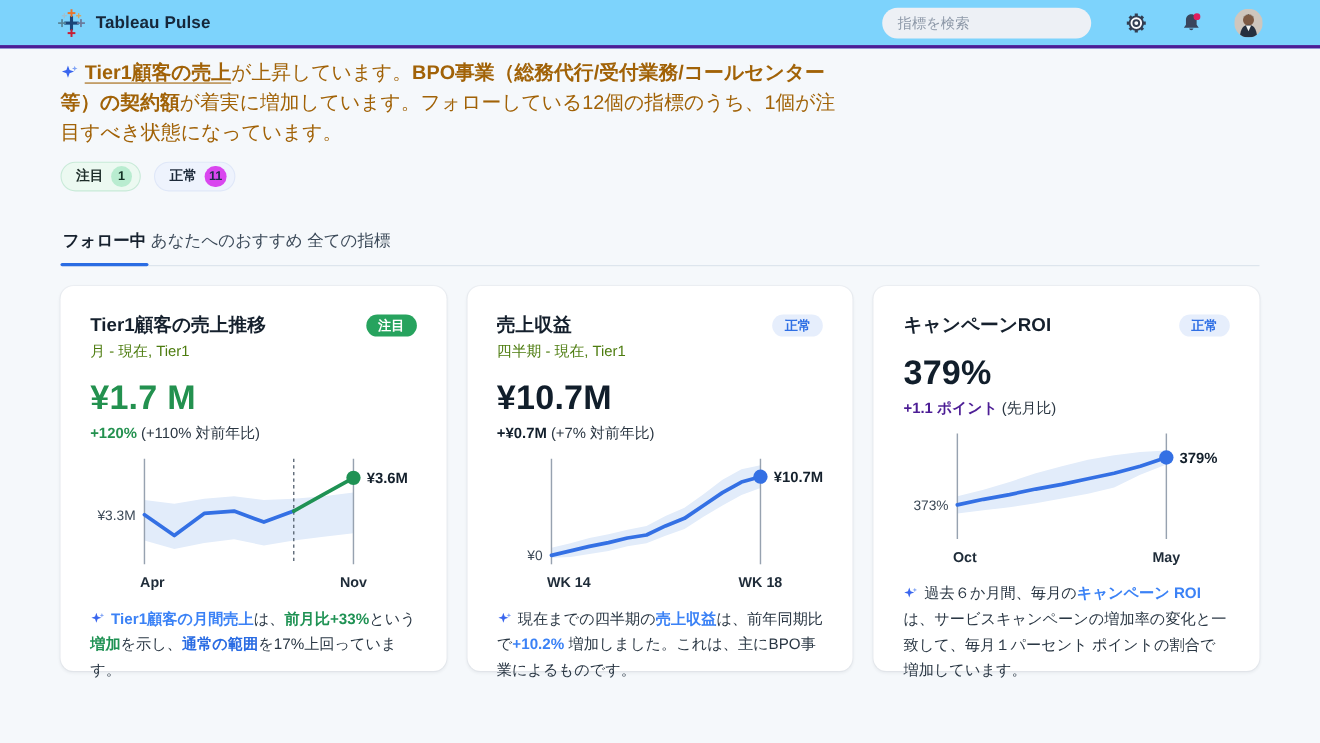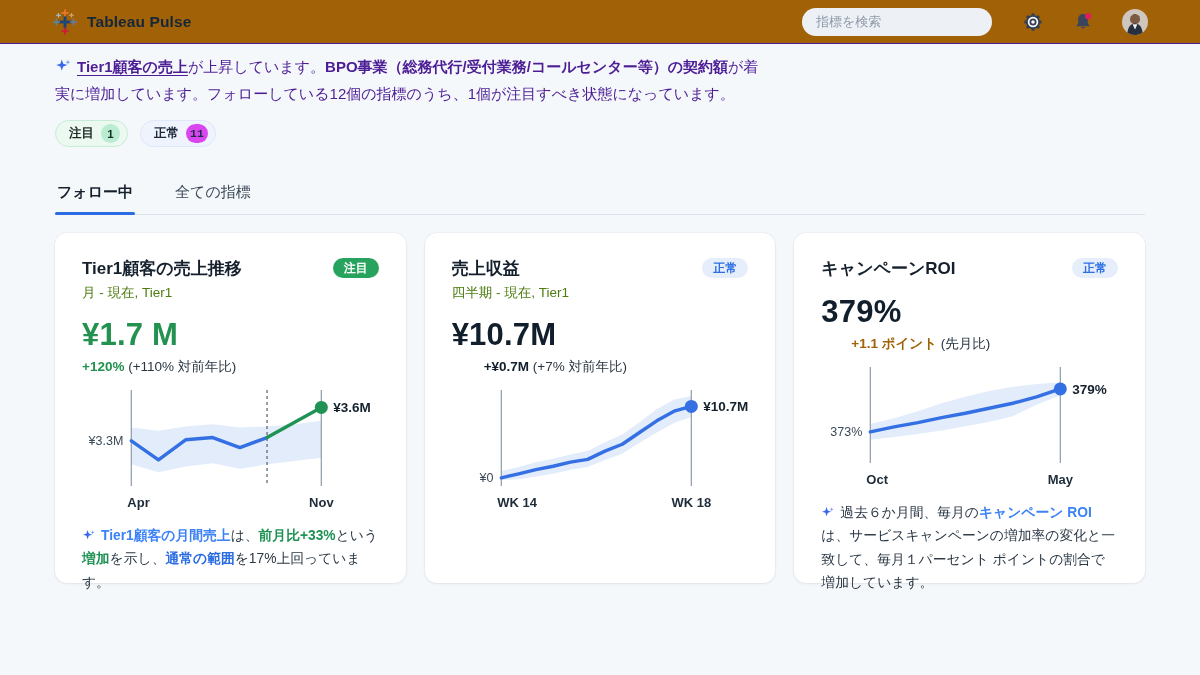--- a/index.html
+++ b/index.html
@@ -3,79 +3,79 @@
 <meta charset="utf-8">
 <style>
   * { margin:0; padding:0; box-sizing:border-box; }
   html,body { width:1200px; height:675px; overflow:hidden; }
   body {
     font-family:"Liberation Sans","DejaVu Sans",sans-serif;
     background:#f5f8fb; color:#1c2936;
   }
   
   .header{
-    height:44px; background:#a16207; border-bottom:1px solid #4c1d95;
+    height:44px; background:#7dd3fc; border-bottom:3px solid #4c1d95;
     display:flex; align-items:center; padding:0 52px;
   }
   .brand{ display:flex; align-items:center; gap:9px; cursor:pointer; }
   .brand-title{ font-size:15.5px; font-weight:700; color:#16273a; letter-spacing:.1px; }
   .spacer{ flex:1; }
   .search{
     width:190px; height:28px; background:#edf0f5; border-radius:14px;
     display:flex; align-items:center; padding:0 10px 0 14px; margin-right:30px;
   }
   .search input{
     border:none; outline:none; background:transparent; flex:1;
     font-size:13px; color:#2a3744; font-family:inherit;
   }
   .search input::placeholder{ color:#8d98a8; }
   .hicon{ width:22px; height:22px; margin-right:28px; cursor:pointer; position:relative; }
   .avatar{ width:26px; height:26px; border-radius:50%; overflow:hidden; cursor:pointer; }
   
   .main{ padding:0 55px; }
   .greeting{ margin-top:29px; font-size:15.5px; color:#1c2936; }
   .greeting b{ font-weight:700; }
-  .summary{ margin-top:9px; max-width:708px; font-size:15px; line-height:27px; color:#4c1d95; }
+  .summary{ margin-top:9px; max-width:708px; font-size:18px; line-height:27px; color:#a16207; }
   .summary .u{ font-weight:700; text-decoration:underline; text-underline-offset:3px; }
   .summary .b{ font-weight:700; }
   .sparkle{ display:inline-block; vertical-align:-2px; margin-right:5px; }
   .pills{ margin-top:13px; display:flex; gap:12px; }
   .pill{
     display:inline-flex; align-items:center; gap:7px; height:27px;
     border-radius:14px; padding:0 7px 0 13px; font-size:12.5px; font-weight:700;
     cursor:pointer; border:1px solid transparent; font-family:inherit;
   }
   .pill-attention{ background:#ecf9f1; border-color:#c8ead8; color:#1c2b27; }
   .pill-attention .pill-count{ background:#b9ecd0; color:#143225; }
   .pill-normal{ background:#eef3fd; border-color:#dfe7f8; color:#1d2a3a; }
-  .pill-normal .pill-count{ background:#d946ef; color:#1c2c4a;font-family:Liberation Mono, monospace; }
+  .pill-normal .pill-count{ background:#d946ef; color:#1c2c4a; }
   .pill-count{
     min-width:19px; height:19px; border-radius:10px; display:inline-flex;
     align-items:center; justify-content:center; font-size:11.5px; font-weight:700; padding:0 4px;
   }
   
-  .tabs{ margin-top:30px; display:flex; gap:38px; border-bottom:1px solid #dbe3ec; }
+  .tabs{ margin-top:30px; display:flex; border-bottom:1px solid #dbe3ec; }
   .tab{
     padding:6px 2px 12px; font-size:15px; color:#3c4a59; cursor:pointer;
     border:none; background:none; font-family:inherit; position:relative;
   }
   .tab.active{ font-weight:700; color:#16212e; }
   .tab.active::after{
     content:""; position:absolute; left:0; right:0; bottom:-1px; height:3px;
     background:#2a6ce3; border-radius:2px;
   }
   
   .cards{ margin-top:18px; display:grid; grid-template-columns:repeat(3,1fr); gap:19px; }
   .card{
     background:#fff; border-radius:12px; padding:25px 27px;
     box-shadow:0 1px 3px rgba(22,39,58,.07), 0 0 0 1px rgba(22,39,58,.03);
     cursor:pointer;
   }
   .card-row1{ height:350px; }
-  .card-head{ display:flex; align-items:flex-start; justify-content:space-between; gap:10px; }
+  .card-head{ display:flex; align-items:flex-end; justify-content:space-between; gap:10px; }
   .card-head h3{ font-size:17px; font-weight:700; color:#15202d; line-height:1.25; }
   .badge{
     flex:0 0 auto; font-size:12px; font-weight:700; border-radius:11px;
     padding:4px 11px; line-height:1;
   }
   .badge-attention{ background:#27a35e; color:#fff; }
   .badge-normal{ background:#e6eefc; color:#2f6fe4; }
   .card-sub{ margin-top:5px; font-size:13.5px; color:#4d7c0f; }
   .card-value{ margin-top:15px; font-size:31px; font-weight:700; color:#111e2b; letter-spacing:.2px; }
   .card-change{ margin-top:5px; font-size:13.5px; color:#2a3642; }
@@ -182,20 +182,21 @@
       <span class="pill-count">1</span>
     </button>
     <button class="pill pill-normal">
       <span>正常</span>
       <span class="pill-count">11</span>
     </button>
   </div>
 
   <nav class="tabs">
     <button class="tab active">フォロー中</button>
+    <button class="tab">あなたへのおすすめ</button>
     <button class="tab">全ての指標</button>
   </nav>
 
   <section class="cards">
 
     <article class="card card-row1">
       <div class="card-head">
         <h3>Tier1顧客の売上推移</h3>
         <span class="badge badge-attention">注目</span>
       </div>
@@ -224,43 +225,47 @@
     </article>
 
     <article class="card card-row1">
       <div class="card-head">
         <h3>売上収益</h3>
         <span class="badge badge-normal">正常</span>
       </div>
       <div class="card-sub">四半期 - 現在, Tier1</div>
       <div class="card-value" style="color: rgb(17, 30, 43);">¥10.7M</div>
       <div class="card-change">
-        <span class="chg-hl" style="color: rgb(17, 30, 43); margin-left: 32px;">+¥0.7M</span><span> (+7% 対前年比)</span>
+        <span class="chg-hl" style="color: rgb(17, 30, 43);">+¥0.7M</span><span> (+7% 対前年比)</span>
       </div>
       <svg class="chart" viewBox="0 0 294 128">
           <polygon points="48,85.056 65.27272727272728,80.928 82.54545454545455,76.11200000000001 99.81818181818181,72.672 117.0909090909091,68.54400000000001 134.36363636363637,65.10400000000001 151.63636363636363,56.160000000000004 168.9090909090909,48.592000000000006 186.1818181818182,36.208 203.45454545454547,23.135999999999996 220.72727272727272,13.504000000000005 238,10.064000000000005 238,30.704000000000004 220.72727272727272,36.896 203.45454545454547,46.528 186.1818181818182,56.848 168.9090909090909,67.856 151.63636363636363,74.048 134.36363636363637,80.928 117.0909090909091,83.68 99.81818181818181,87.80799999999999 82.54545454545455,90.56 65.27272727272728,93.312 48,94" fill="#e2ecfa"></polygon>
           <line x1="48" y1="4" x2="48" y2="100" stroke="#97a2b0" stroke-width="1.3"></line>
           <line x1="238" y1="4" x2="238" y2="100" stroke="#97a2b0" stroke-width="1.3"></line>
           <polyline points="48,91.93599999999999 65.27272727272728,87.80799999999999 82.54545454545455,83.68 99.81818181818181,80.24 117.0909090909091,76.11200000000001 134.36363636363637,73.36 151.63636363636363,65.10400000000001 168.9090909090909,58.224 186.1818181818182,46.528 203.45454545454547,34.83200000000001 220.72727272727272,25.2 238,20.384000000000004" fill="none" stroke="#3470e4" stroke-width="3.4" stroke-linecap="round" stroke-linejoin="round"></polyline>
           <circle cx="238" cy="20.384000000000004" r="6.5" fill="#3470e4"></circle>
           <text x="40" y="96.43599999999999" text-anchor="end" class="ax-val">¥0</text>
           <text x="250" y="25.384000000000004" text-anchor="start" class="end-val">¥10.7M</text>
           <text x="44" y="121" text-anchor="start" class="ax-x">WK 14</text>
           <text x="238" y="121" text-anchor="middle" class="ax-x">WK 18</text>
         </svg>
+      <p class="insight"><svg class="sparkle" width="14" height="14" viewBox="0 0 20 20">
+            <path d="M8 3 L9.7 7.8 L14.5 9.5 L9.7 11.2 L8 16 L6.3 11.2 L1.5 9.5 L6.3 7.8 Z" fill="#3a66ee"></path>
+            <path d="M15.2 3.2 L16 5.4 L18.2 6.2 L16 7 L15.2 9.2 L14.4 7 L12.2 6.2 L14.4 5.4 Z" fill="#7fa3f5"></path>
+          </svg><span class="seg-wrap"><span>現在までの四半期の</span><span class="seg-bold">売上収益</span><span>は、前年同期比で</span><span class="seg-bold">+10.2%</span><span> 増加しました。これは、主にBPO事業によるものです。</span></span></p>
     </article>
 
     <article class="card card-row1">
       <div class="card-head">
         <h3>キャンペーンROI</h3>
         <span class="badge badge-normal">正常</span>
       </div>
       <div class="card-value" style="color: rgb(17, 30, 43);">379%</div>
       <div class="card-change">
-        <span class="chg-hl" style="color: #a16207; margin-left: 30px;">+1.1 ポイント</span><span> (先月比)</span>
+        <span class="chg-hl" style="color: #4c1d95;">+1.1 ポイント</span><span> (先月比)</span>
       </div>
       <svg class="chart" viewBox="0 0 294 128">
           <polygon points="48,61.033333333333175 71.75,55.30000000000017 95.5,48.133333333333496 119.25,40.25 143,33.80000000000016 166.75,28.066666666666748 190.5,23.766666666666584 214.25,20.90000000000008 238,19.46666666666683 238,32.366666666666504 214.25,41.68333333333325 190.5,53.15000000000008 166.75,58.883333333333496 143,63.18333333333325 119.25,67.48333333333342 95.5,71.06666666666675 71.75,73.93333333333325 48,76.80000000000017" fill="#e2ecfa"></polygon>
           <line x1="48" y1="4" x2="48" y2="100" stroke="#97a2b0" stroke-width="1.3"></line>
           <line x1="238" y1="4" x2="238" y2="100" stroke="#97a2b0" stroke-width="1.3"></line>
           <polyline points="48,68.91666666666667 71.75,63.90000000000008 95.5,59.59999999999992 119.25,54.58333333333333 143,50.28333333333317 166.75,45.26666666666659 190.5,40.25 214.25,33.80000000000016 238,25.916666666666668" fill="none" stroke="#3470e4" stroke-width="3.4" stroke-linecap="round" stroke-linejoin="round"></polyline>
           <circle cx="238" cy="25.916666666666668" r="6.5" fill="#3470e4"></circle>
           <text x="40" y="73.41666666666667" text-anchor="end" class="ax-val">373%</text>
           <text x="250" y="30.916666666666668" text-anchor="start" class="end-val">379%</text>
           <text x="44" y="121" text-anchor="start" class="ax-x">Oct</text>

